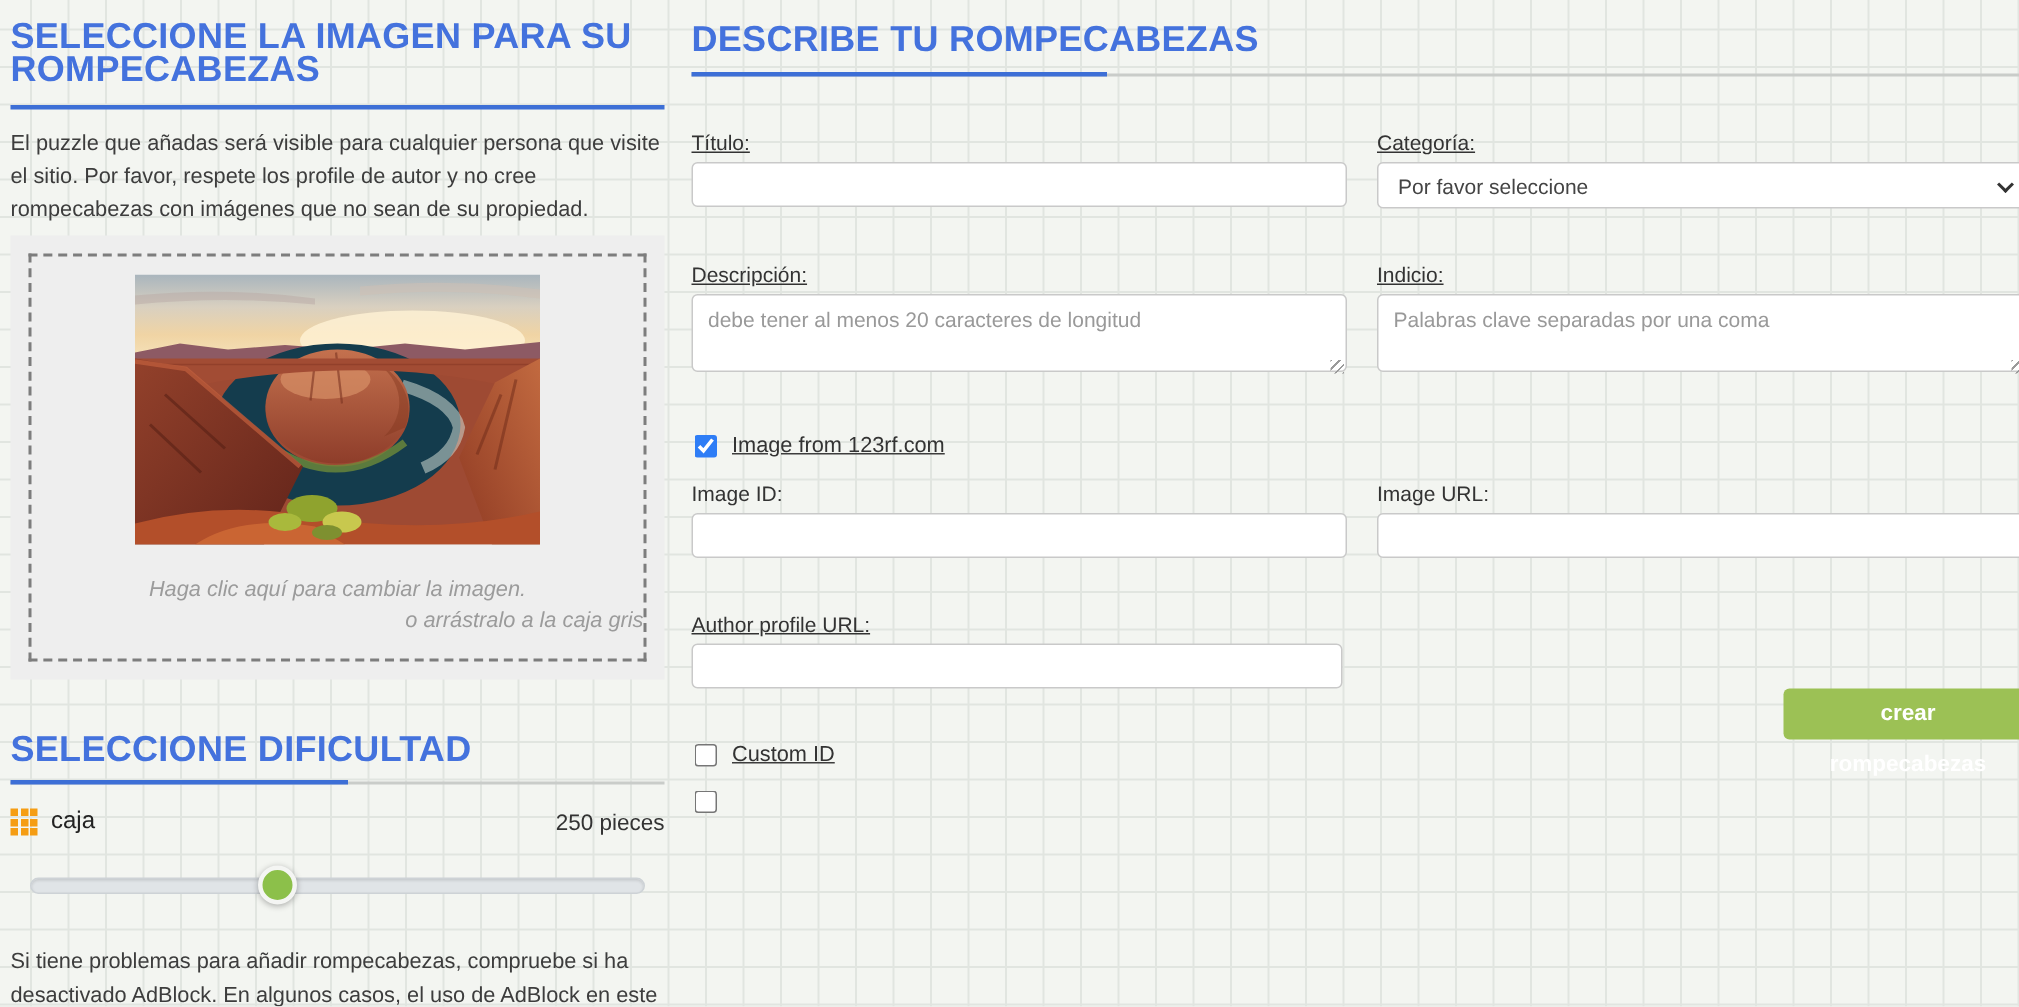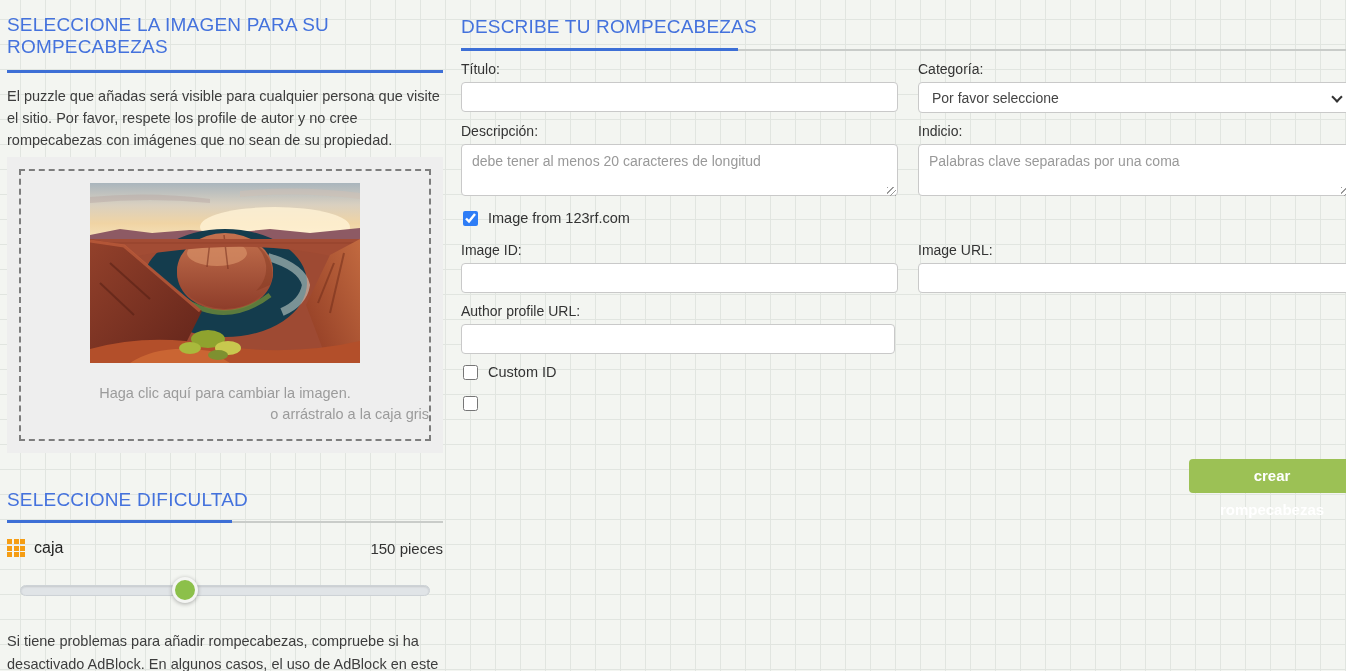--- a/index.html
+++ b/index.html
@@ -11,35 +11,35 @@
     background-color:#f3f5f1;
     background-image:
       linear-gradient(#e1e5e0 1px, transparent 1px),
       linear-gradient(90deg, #e1e5e0 1px, transparent 1px);
     background-size:25px 25px;
     background-position:-5px -6px;
     color:#3d3d3d;
   }
 
   h2.section-title {
-    color:#4472dd; font-size:19px; font-weight:400; line-height:22px;
+    color:#4472dd; font-size:24px; font-weight:700; line-height:22px;
     letter-spacing:.2px;
   }
   .rule { position:relative; height:3px; background:transparent; }
   .rule .gray { position:absolute; left:0; top:1px; height:2px; width:100%; background:#c9ccc9; }
   .rule .blue { position:absolute; left:0; top:0; height:3px; background:#3d6fd6; }
 
   
   .left-col { position:absolute; left:7px; top:0; width:436px; }
   .left-col h2 { margin-top:14px; }
   .left-col .rule1 { margin-top:12px; }
   .intro { margin-top:12px; font-size:14.5px; line-height:22px; color:#3d3d3d; }
 
   .dropzone { margin-top:6px; background:#eeeeee; padding:12px; cursor:pointer; }
-  .dropzone-inner { border:2px dashed #7d7d7d; padding:12px 0 16px; text-align:center; }
+  .dropzone-inner { border:2px dashed #7d7d7d; padding:12px 0 16px; text-align:center;font-style:italic; }
   .canyon { width:270px; height:180px; display:block; margin:0 auto; }
   .dz-line1 { margin-top:22px; font-size:14.5px; color:#9b9b9b; line-height:17px; }
   .dz-line2 { margin-top:4px; font-size:14.5px; color:#9b9b9b; line-height:17px;text-align:right; }
 
   .left-col h2.diff { margin-top:36px; }
   .rule2 { margin-top:9px; }
 
   .diff-row { margin-top:16px; display:flex; align-items:center; height:18px; }
   .grid-icon { display:inline-grid; grid-template-columns:repeat(3,5px); grid-gap:1.5px; margin-right:9px; }
   .grid-icon i { width:5px; height:5px; background:#f59d14; }
@@ -61,21 +61,21 @@
 
   
   .right-col { position:absolute; left:461px; top:0; width:891px; }
   .right-col h2 { margin-top:16px; }
   .rule3 { margin-top:10px; }
 
   .form-row { display:flex; gap:20px; }
   .fld { width:437px; }
   .fld.r { width:434px; }
   .fld label { display:block; font-size:14px; color:#333; height:17px; }
-  .mt18 { margin-top:10px; }
+  .mt18 { margin-top:36px;text-decoration:underline; }
   .mt16 { margin-top:16px; }
 
   .txt-input {
     margin-top:4px; width:100%; height:30px; border:1px solid #c9c9c9; border-radius:4px;
     background:#fff; padding:0 10px; font-size:14px; color:#333;
     font-family:"Liberation Sans","DejaVu Sans",sans-serif; outline:none;
   }
   .txt-input::placeholder, textarea::placeholder { color:#999; }
 
   .select-box {
@@ -208,21 +208,21 @@
           <i></i>
           <i></i>
           <i></i>
           <i></i>
           <i></i>
           <i></i>
           <i></i>
           <i></i>
       </span>
       <span class="diff-label">caja</span>
-      <span class="diff-pieces">150 pieces</span>
+      <span class="diff-pieces">250 pieces</span>
     </div>
 
     <div class="slider">
       <div class="slider-track"></div>
       <div class="slider-thumb"></div>
     </div>
 
     <p class="adblock">Si tiene problemas para añadir rompecabezas, compruebe si ha desactivado AdBlock. En algunos casos, el uso de AdBlock en este sitio puede dificultar su funcionamiento.</p>
   </div>
 

